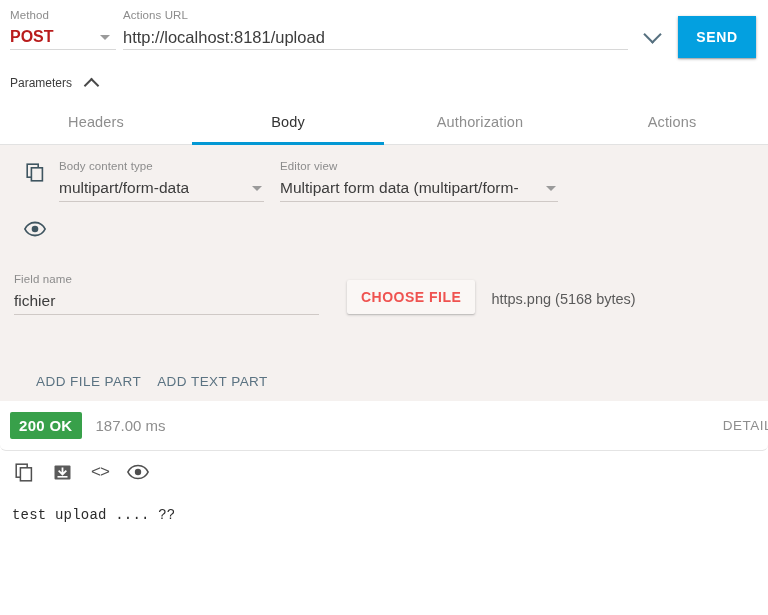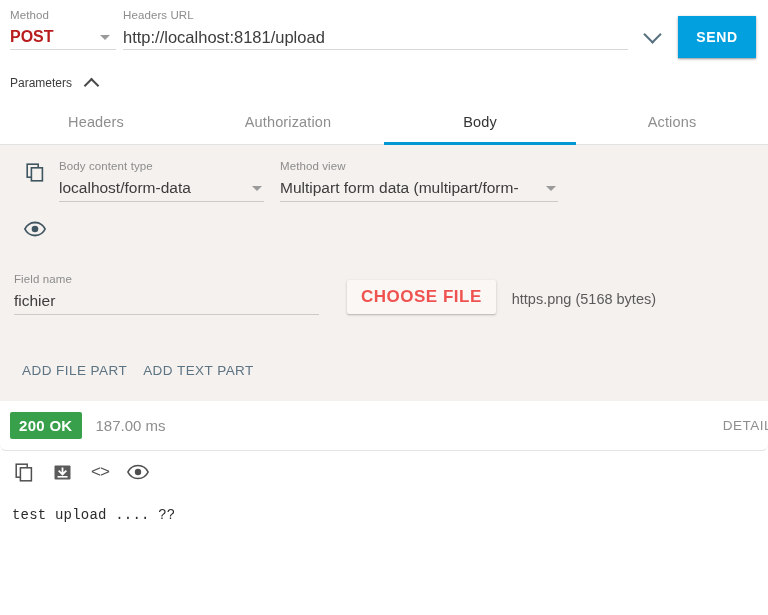--- a/index.html
+++ b/index.html
@@ -242,39 +242,39 @@
 
   .choose-file-btn {
     margin-left: 28px;
     margin-bottom: 1px;
     height: 34px;
     padding: 0 14px;
     background: #faf7f5;
     border: none;
     border-radius: 2px;
     color: #ef5350;
-    font-size: 17px;
+    font-size: 14px;
     font-weight: 600;
     letter-spacing: .5px;
     font-family: "Liberation Sans", sans-serif;
     cursor: pointer;
     box-shadow: 0 1px 3px rgba(0,0,0,.18), 0 1px 1px rgba(0,0,0,.10);
   }
 
   .file-name {
     margin-left: 16px;
     margin-bottom: 8px;
     font-size: 14.5px;
     color: #5a5a5a;
   }
 
   .row-add-parts {
     display: flex;
-    padding-left: 14px;
-    margin-top: 42px;
+    padding-left: 28px;
+    margin-top: 53px;
   }
   .text-link-btn {
     background: none;
     border: none;
     font-family: "Liberation Sans", sans-serif;
     font-size: 13.5px;
     letter-spacing: .45px;
     color: #5b7382;
     cursor: pointer;
     padding: 6px 8px;
@@ -357,66 +357,66 @@
 
   <div class="field-group method-group">
     <span class="micro-label">Method</span>
     <div class="select-line">
       <span class="select-value">POST</span>
       <span class="caret-down"></span>
     </div>
   </div>
 
   <div class="field-group url-group">
-    <span class="micro-label">Headers URL</span>
+    <span class="micro-label">Actions URL</span>
     <div class="url-line">
       <span class="url-value">http://localhost:8181/upload</span>
     </div>
   </div>
 
   <div class="history-chevron">
     <span class="chev-v"></span>
   </div>
 
   <button class="send-btn">SEND</button>
 </div>
 
 <div class="params-header">
   <span class="params-title">Parameters</span>
   <span class="chev-up"></span>
 </div>
 
 <div class="tabs">
   <div class="tab">Headers</div>
+  <div class="tab active">Body</div>
   <div class="tab">Authorization</div>
-  <div class="tab active">Body</div>
   <div class="tab">Actions</div>
 </div>
 
 <div class="body-panel">
 
   <div class="row-content-type">
 
     <div class="icon-btn">
       <svg class="copy-icon-svg" width="19" height="19" viewBox="0 0 19 19">
         <rect x="1.2" y="1.2" width="11" height="13" fill="none" stroke="#3f5560" stroke-width="1.6"></rect>
         <rect x="5.4" y="4.8" width="11" height="13" fill="#f5f1ef" stroke="#3f5560" stroke-width="1.6"></rect>
       </svg>
     </div>
 
     <div class="field-group ct-group">
       <span class="micro-label">Body content type</span>
       <div class="sel-underline">
-        <span class="sel-text">localhost/form-data</span>
+        <span class="sel-text">multipart/form-data</span>
         <span class="sel-caret"></span>
       </div>
     </div>
 
     <div class="field-group ev-group">
-      <span class="micro-label">Method view</span>
+      <span class="micro-label">Editor view</span>
       <div class="sel-underline">
         <span class="sel-text">Multipart form data (multipart/form-</span>
         <span class="sel-caret"></span>
       </div>
     </div>
   </div>
 
   <div class="eye-row">
     <div class="icon-btn">
       <svg width="22" height="16" viewBox="0 0 22 16">

